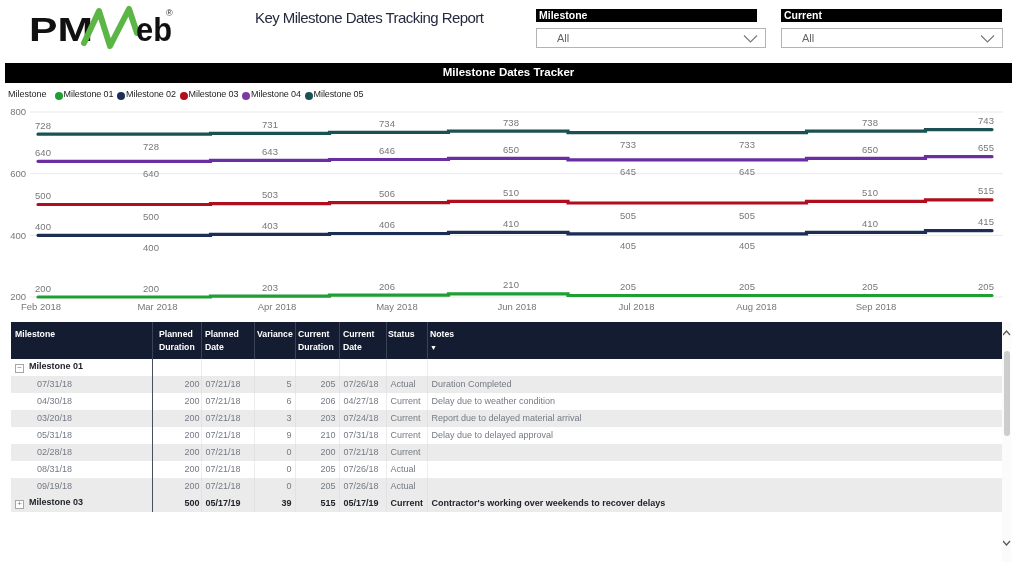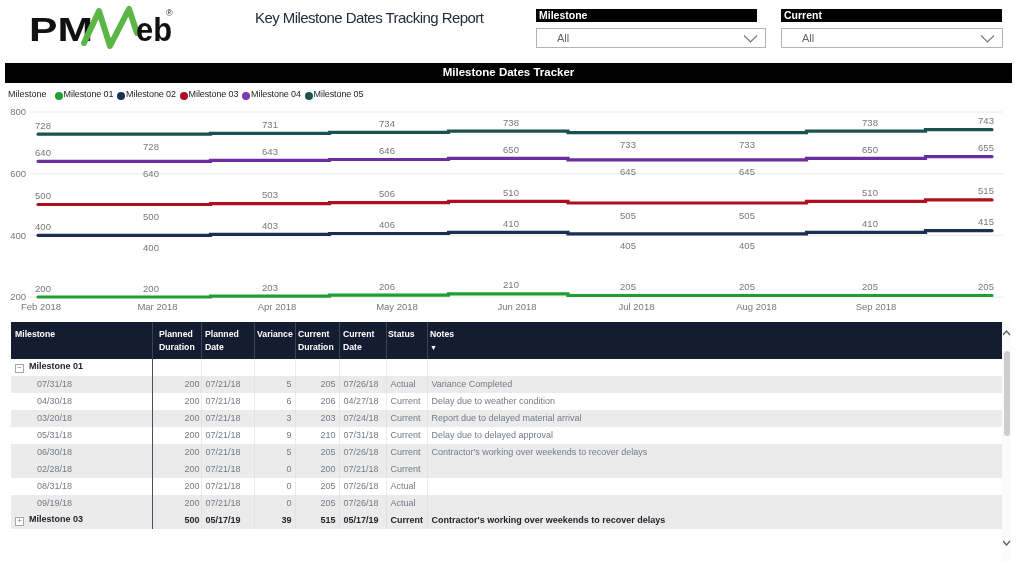--- a/index.html
+++ b/index.html
@@ -175,21 +175,21 @@
           <td class="c7 grp"><b></b></td>
         </tr>
 <tr class="odd">
           <td class="c0 det">07/31/18</td>
           <td class="c1 num">200</td>
           <td class="c2">07/21/18</td>
           <td class="c3 num">5</td>
           <td class="c4 num">205</td>
           <td class="c5">07/26/18</td>
           <td class="c6">Actual</td>
-          <td class="c7">Variance Completed</td>
+          <td class="c7">Duration Completed</td>
         </tr>
 <tr class="even">
           <td class="c0 det">04/30/18</td>
           <td class="c1 num">200</td>
           <td class="c2">07/21/18</td>
           <td class="c3 num">6</td>
           <td class="c4 num">206</td>
           <td class="c5">04/27/18</td>
           <td class="c6">Current</td>
           <td class="c7">Delay due to weather condition</td>
@@ -206,30 +206,20 @@
         </tr>
 <tr class="even">
           <td class="c0 det">05/31/18</td>
           <td class="c1 num">200</td>
           <td class="c2">07/21/18</td>
           <td class="c3 num">9</td>
           <td class="c4 num">210</td>
           <td class="c5">07/31/18</td>
           <td class="c6">Current</td>
           <td class="c7">Delay due to delayed approval</td>
-        </tr>
-<tr class="odd">
-          <td class="c0 det">06/30/18</td>
-          <td class="c1 num">200</td>
-          <td class="c2">07/21/18</td>
-          <td class="c3 num">5</td>
-          <td class="c4 num">205</td>
-          <td class="c5">07/26/18</td>
-          <td class="c6">Current</td>
-          <td class="c7">Contractor's working over weekends to recover delays</td>
         </tr>
 <tr class="odd">
           <td class="c0 det">02/28/18</td>
           <td class="c1 num">200</td>
           <td class="c2">07/21/18</td>
           <td class="c3 num">0</td>
           <td class="c4 num">200</td>
           <td class="c5">07/21/18</td>
           <td class="c6">Current</td>
           <td class="c7"></td>

